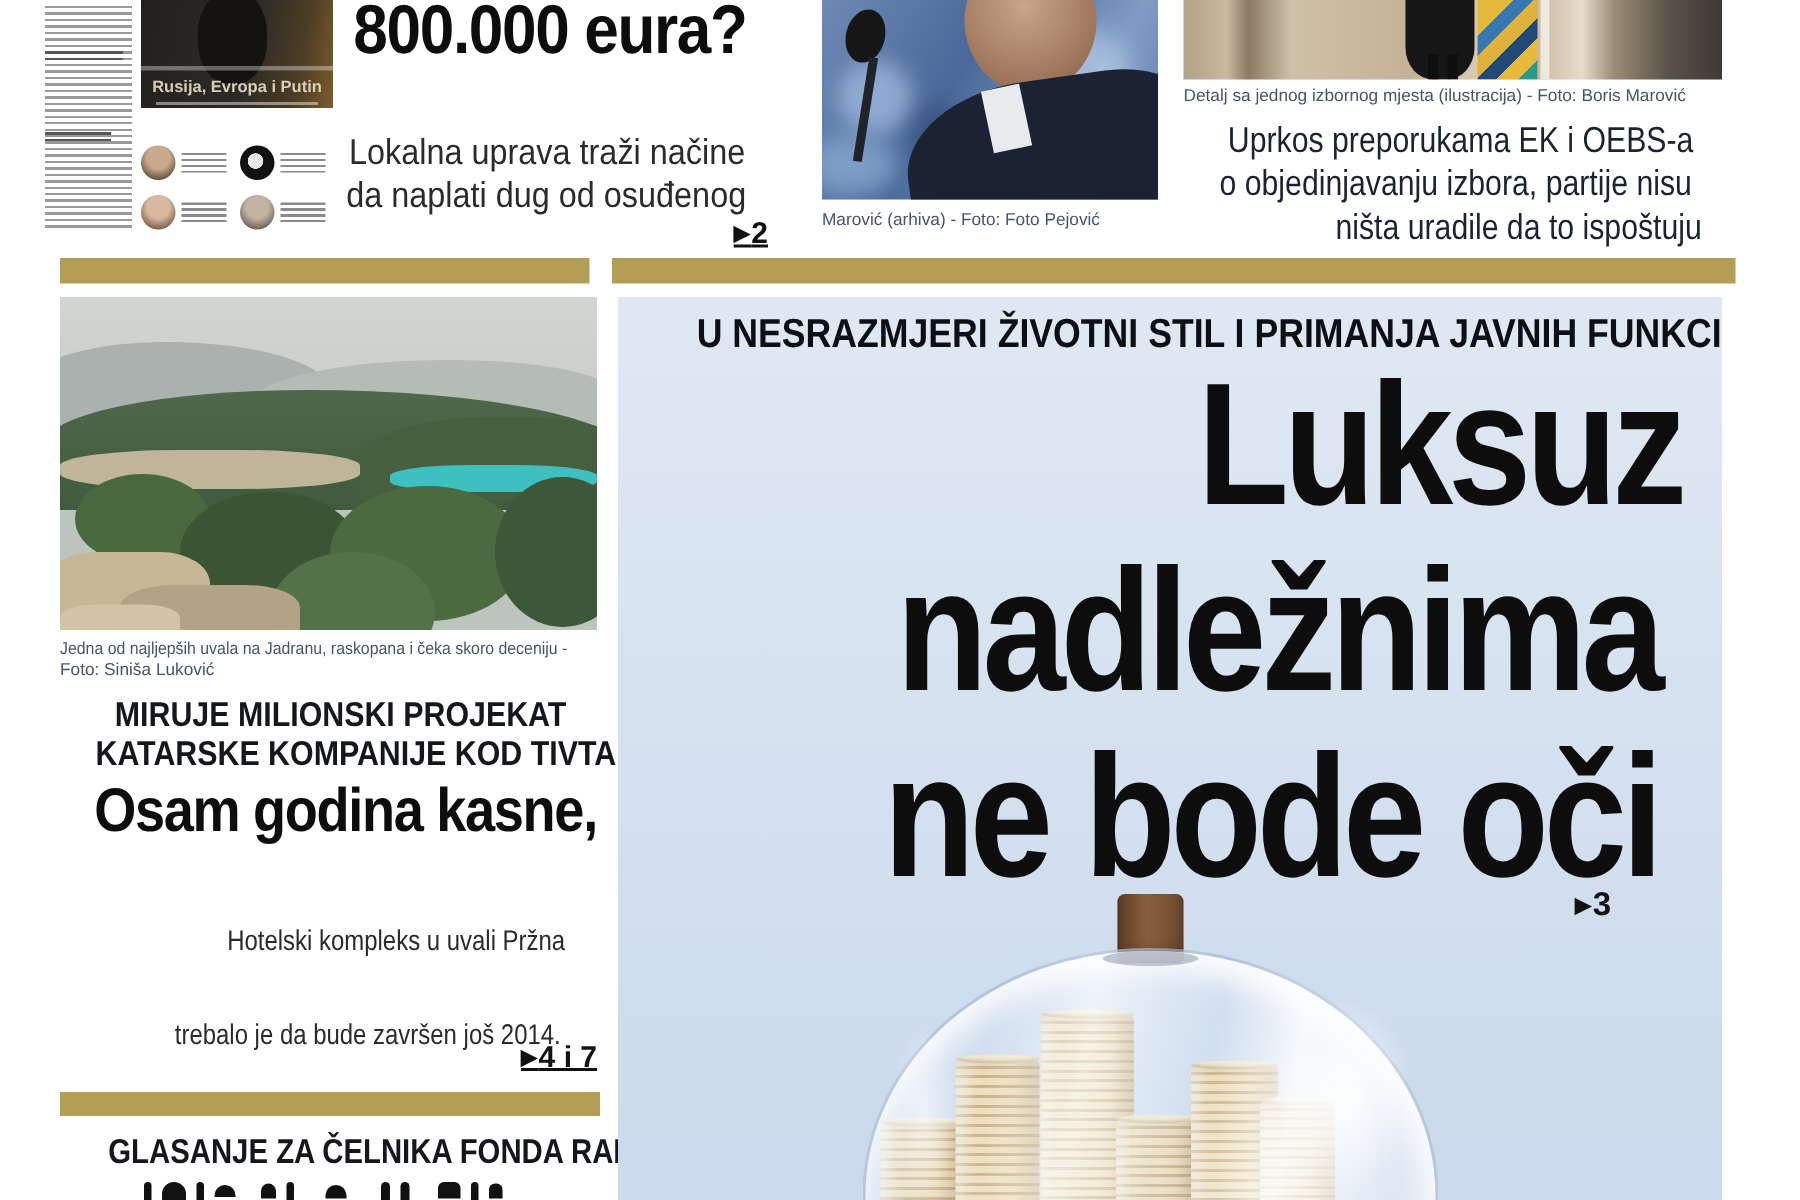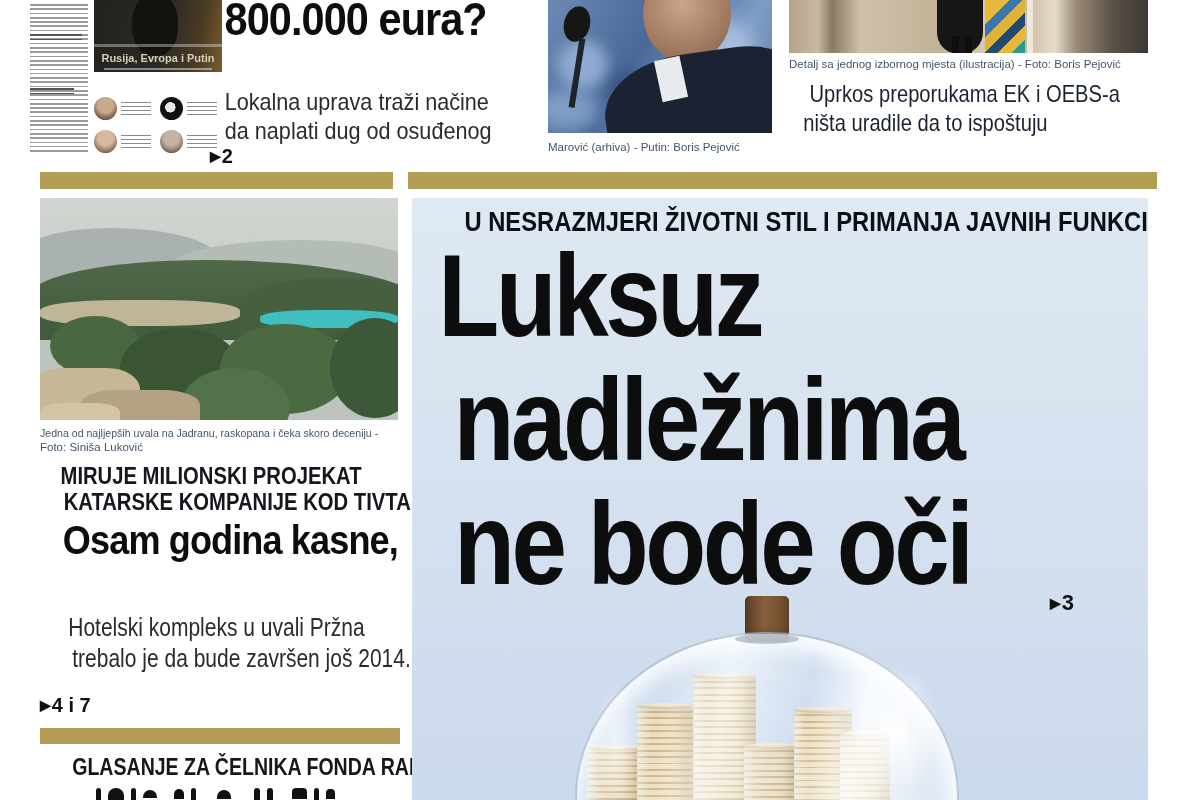--- a/index.html
+++ b/index.html
@@ -1,21 +1,21 @@
 <!DOCTYPE html>
 <html><head>
 <meta charset="utf-8">
 <style>
   html,body{margin:0;padding:0;background:#fff;}
   #page{position:relative;width:1200px;height:800px;background:#ffffff;overflow:hidden;
         font-family:"Liberation Sans", sans-serif;color:#111;}
   .abs{position:absolute;}
   .cx{display:inline-block;transform-origin:50% 50%;}
   .cxl{display:inline-block;transform-origin:0 50%;}
-  .center{text-align:left;}
+  .center{text-align:right;text-decoration:underline;}
   .kicker{font-weight:800;color:#14181d;}
   .headline{font-weight:800;color:#0d0d0d;}
   .deck{font-weight:500;color:#2b2b2b;}
   .caption{font-size:11.5px;line-height:14px;color:#44566b;font-weight:500;}
   .pageref{font-weight:800;color:#111;font-size:20px;}
   .arrow{font-size:14px;vertical-align:2px;letter-spacing:1px;}
   .goldbar{background:#b49e56;height:17px;}
   .micro{background:repeating-linear-gradient(180deg,#9a9a9a 0 1.6px,rgba(0,0,0,0) 1.6px 4.3px);}
   .microdark{background:repeating-linear-gradient(180deg,#555 0 2px,rgba(0,0,0,0) 2px 4.6px);}
   .tinylines{background:repeating-linear-gradient(180deg,#8a8a8a 0 1.4px,rgba(0,0,0,0) 1.4px 4px);}
@@ -81,32 +81,33 @@
     <div class="blob" style="left:60px;top:70px;width:40px;height:40px;background:#35507e;filter:blur(7px);opacity:.8;"></div>
     <div class="blob" style="left:150px;top:20px;width:56px;height:56px;background:#b8cce8;filter:blur(9px);opacity:.7;"></div>
     <div class="blob" style="left:110px;top:85px;width:44px;height:44px;background:#2e4a78;filter:blur(8px);opacity:.7;"></div>
     <div class="blob" style="left:-10px;top:90px;width:60px;height:40px;background:#8fb0d8;filter:blur(8px);opacity:.7;"></div>
     <div class="abs" style="left:95px;top:-34px;width:88px;height:96px;border-radius:50%;background:radial-gradient(circle at 45% 40%,#caa58a,#9a7258 70%,#7a563e);"></div>
     <div class="abs" style="left:58px;top:52px;width:200px;height:130px;border-radius:42% 30% 0 0;background:#1b2332;transform:rotate(-8deg);"></div>
     <div class="abs" style="left:110px;top:58px;width:26px;height:42px;background:#e8eaee;transform:rotate(-12deg);"></div>
     <div class="abs" style="left:16px;top:6px;width:26px;height:36px;border-radius:50%;background:#161616;transform:rotate(14deg);"></div>
     <div class="abs" style="left:26px;top:38px;width:6px;height:70px;background:#20242a;transform:rotate(9deg);"></div>
   </div>
-  <div class="abs caption" style="left:548px;top:140px;width:240px;">Marović (arhiva) - Putin: Boris Pejović</div>
+  <div class="abs caption" style="left:548px;top:140px;width:240px;">Marović (arhiva) - Foto: Foto Pejović</div>
 
   <div class="abs" style="left:789px;top:0;width:359px;height:53px;overflow:hidden;background:linear-gradient(90deg,#b3a28a 0,#c9b9a0 8%,#8a7a64 12%,#cfc0a8 20%,#c3b298 42%,#d8cab4 55%,#cbbaa2 66%,#e6dccb 74%,#9a8c76 80%,#5a5248 90%,#3c3834 100%);">
     <div class="abs" style="left:148px;top:0;width:46px;height:53px;border-radius:0 0 40% 40%;background:#161616;"></div>
     <div class="abs" style="left:163px;top:36px;width:7px;height:17px;background:#0e0e0e;"></div>
     <div class="abs" style="left:176px;top:36px;width:7px;height:17px;background:#0e0e0e;"></div>
     <div class="abs" style="left:196px;top:0;width:40px;height:53px;background:linear-gradient(135deg,#e6b83c 0 26%,#3878b0 26% 40%,#e0b23c 40% 56%,#204a78 56% 70%,#e6b83c 70% 86%,#2a9a8a 86%);"></div>
     <div class="abs" style="left:238px;top:0;width:6px;height:53px;background:#efe9dd;"></div>
   </div>
-  <div class="abs caption" style="left:789px;top:57px;width:359px;">Detalj sa jednog izbornog mjesta (ilustracija) - Foto: Boris Pejović</div>
+  <div class="abs caption" style="left:789px;top:57px;width:359px;">Detalj sa jednog izbornog mjesta (ilustracija) - Foto: Boris Marović</div>
   <div class="abs center" style="left:780px;top:79px;width:378px;font-size:24px;line-height:29px;font-weight:500;color:#1a2430;">
     <div style="white-space:nowrap;"><span class="cx" style="transform:scaleX(.84);">Uprkos preporukama EK i OEBS-a</span></div>
+    <div style="white-space:nowrap;"><span class="cx" style="transform:scaleX(.84);">o objedinjavanju izbora, partije nisu</span></div>
     <div style="white-space:nowrap;"><span class="cx" style="transform:scaleX(.84);">ništa uradile da to ispoštuju</span></div>
   </div>
 
   <div class="abs goldbar" style="left:40px;top:172px;width:353px;"></div>
   <div class="abs goldbar" style="left:408px;top:172px;width:749px;"></div>
 
   <div class="abs" style="left:40px;top:198px;width:358px;height:222px;overflow:hidden;background:linear-gradient(#d2d6d2 0%,#c6ccc6 40%,#bcc4be 60%);">
     <div class="abs" style="left:-20px;top:30px;width:200px;height:60px;border-radius:50% 60% 0 0;background:#a9b2ae;"></div>
     <div class="abs" style="left:130px;top:42px;width:240px;height:50px;border-radius:60% 50% 0 0;background:#b4bcb6;"></div>
     <div class="abs" style="left:-10px;top:62px;width:390px;height:80px;border-radius:45% 55% 0 0;background:linear-gradient(#50684a,#3f5a3c);"></div>
@@ -127,23 +128,23 @@
     <div style="white-space:nowrap;"><span class="cx" style="transform:scaleX(.88);">KATARSKE KOMPANIJE KOD TIVTA</span></div>
   </div>
 
   <div class="abs caption" style="left:40px;top:426px;width:364px;">
     <div style="white-space:nowrap;"><span class="cxl" style="transform:scaleX(.92);">Jedna od najljepših uvala na Jadranu, raskopana i čeka skoro deceniju -</span></div>
     <div>Foto: Siniša Luković</div>
   </div>
   <div class="abs center headline" style="left:40px;top:518px;width:358px;font-size:41px;line-height:45px;letter-spacing:-1px;">
     <div style="white-space:nowrap;"><span class="cx" style="transform:scaleX(.88);">Osam godina kasne,</span></div>
   </div>
-  <div class="abs center deck" style="left:40px;top:612px;width:358px;font-size:25px;line-height:31px;">
+  <div class="abs center deck" style="left:40px;top:612px;width:358px;font-size:19px;line-height:31px;">
     <div style="white-space:nowrap;"><span class="cx" style="transform:scaleX(.84);">Hotelski kompleks u uvali Pržna</span></div>
-    <div style="white-space:nowrap;"><span class="cx" style="transform:scaleX(.84);">trebalo je da bude završen još 2014.</span></div>
+    <div style="white-space:nowrap;margin-top:32px;"><span class="cx" style="transform:scaleX(.84);">trebalo je da bude završen još 2014.</span></div>
   </div>
   <div class="abs center pageref" style="left:40px;top:694px;width:358px;"><span class="arrow">▶</span><span>4 i 7</span></div>
 
   <div class="abs goldbar" style="left:40px;top:728px;width:360px;height:16px;"></div>
   <div class="abs center kicker" style="left:40px;top:754px;width:358px;font-size:23px;white-space:nowrap;"><span class="cx" style="transform:scaleX(.85);">GLASANJE ZA ČELNIKA FONDA RADA</span></div>
 
   <div class="abs" style="left:96px;top:788px;width:250px;height:12px;display:flex;align-items:flex-start;gap:7px;">
     <div style="width:5px;height:12px;background:#111;border-radius:3px 3px 0 0;"></div>
     <div style="width:16px;height:12px;background:#111;border-radius:8px 8px 0 0;"></div>
     <div style="width:5px;height:12px;background:#111;border-radius:3px 3px 0 0;"></div>

